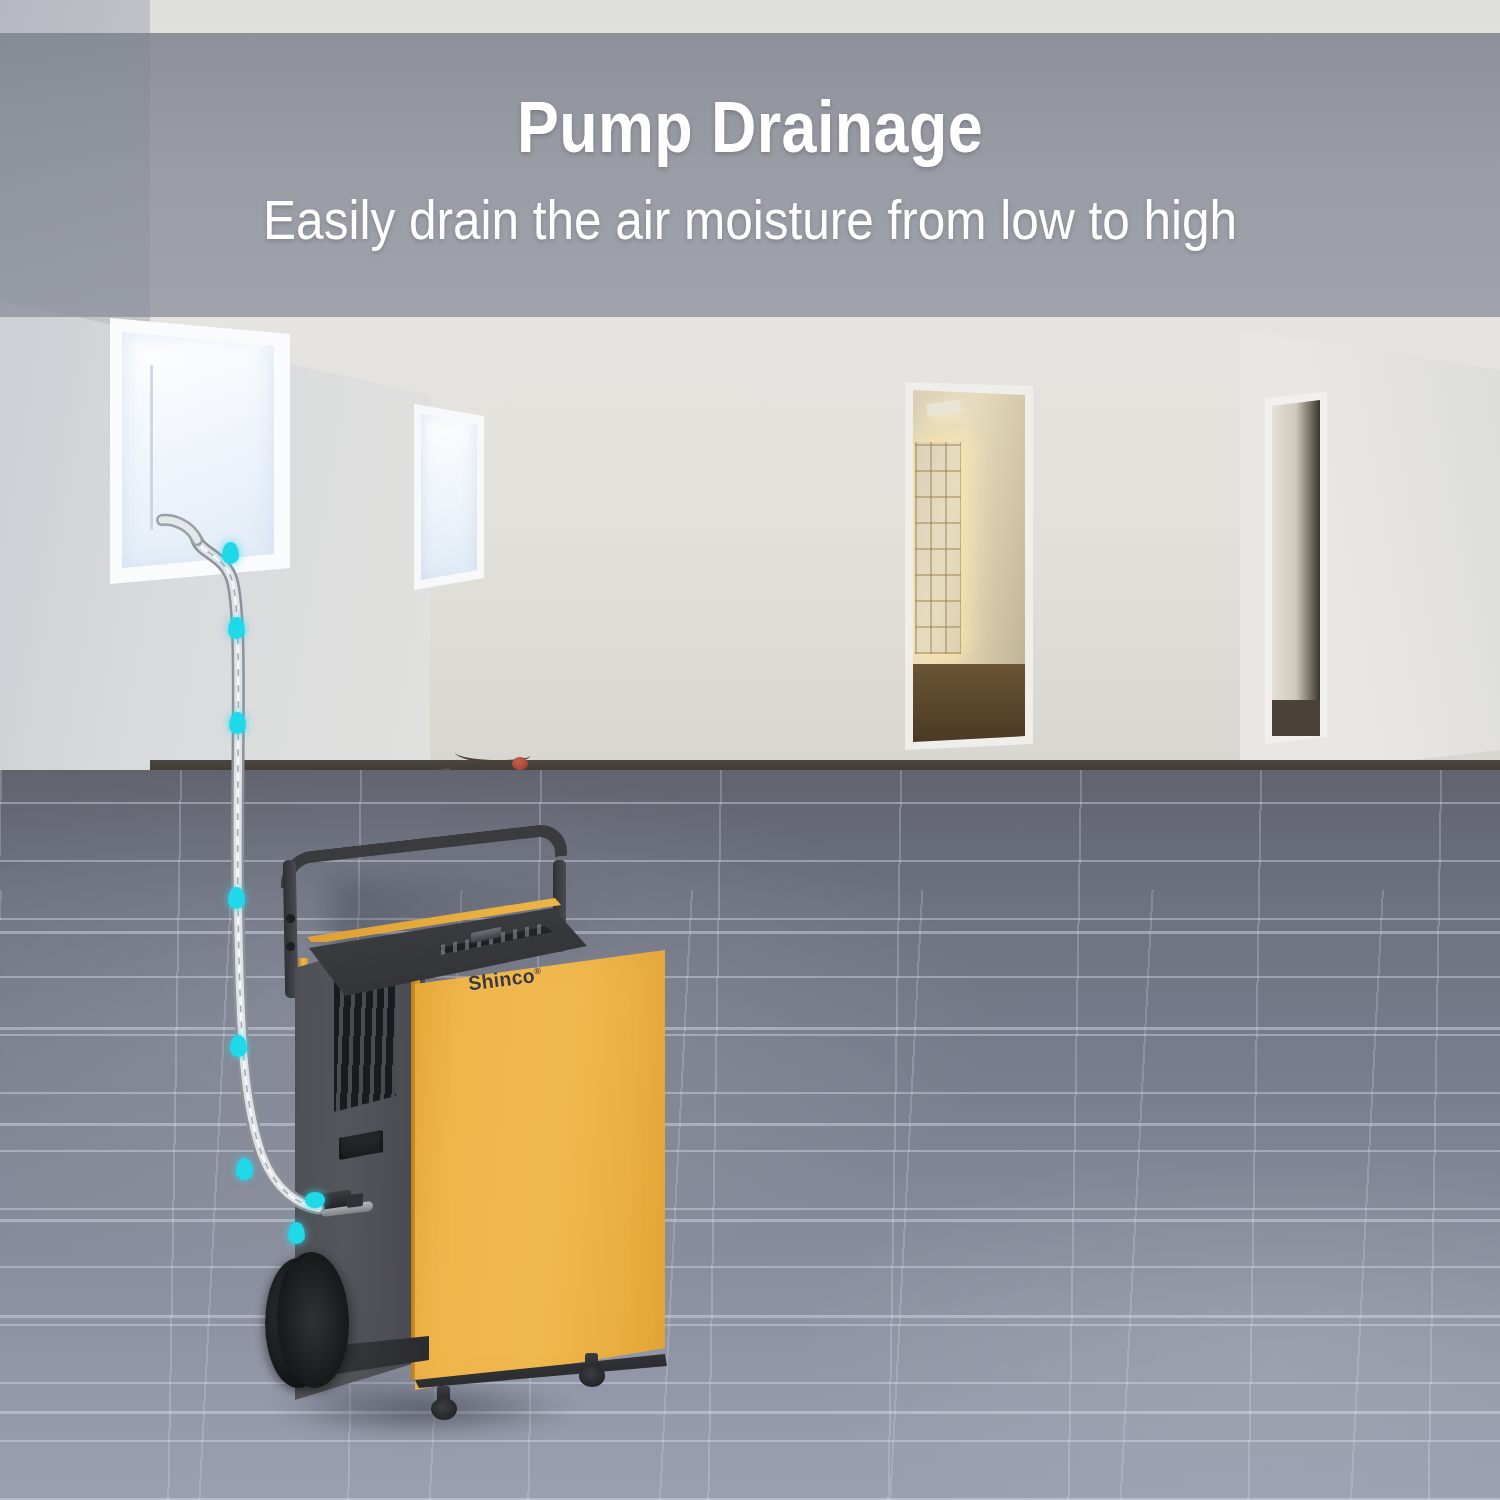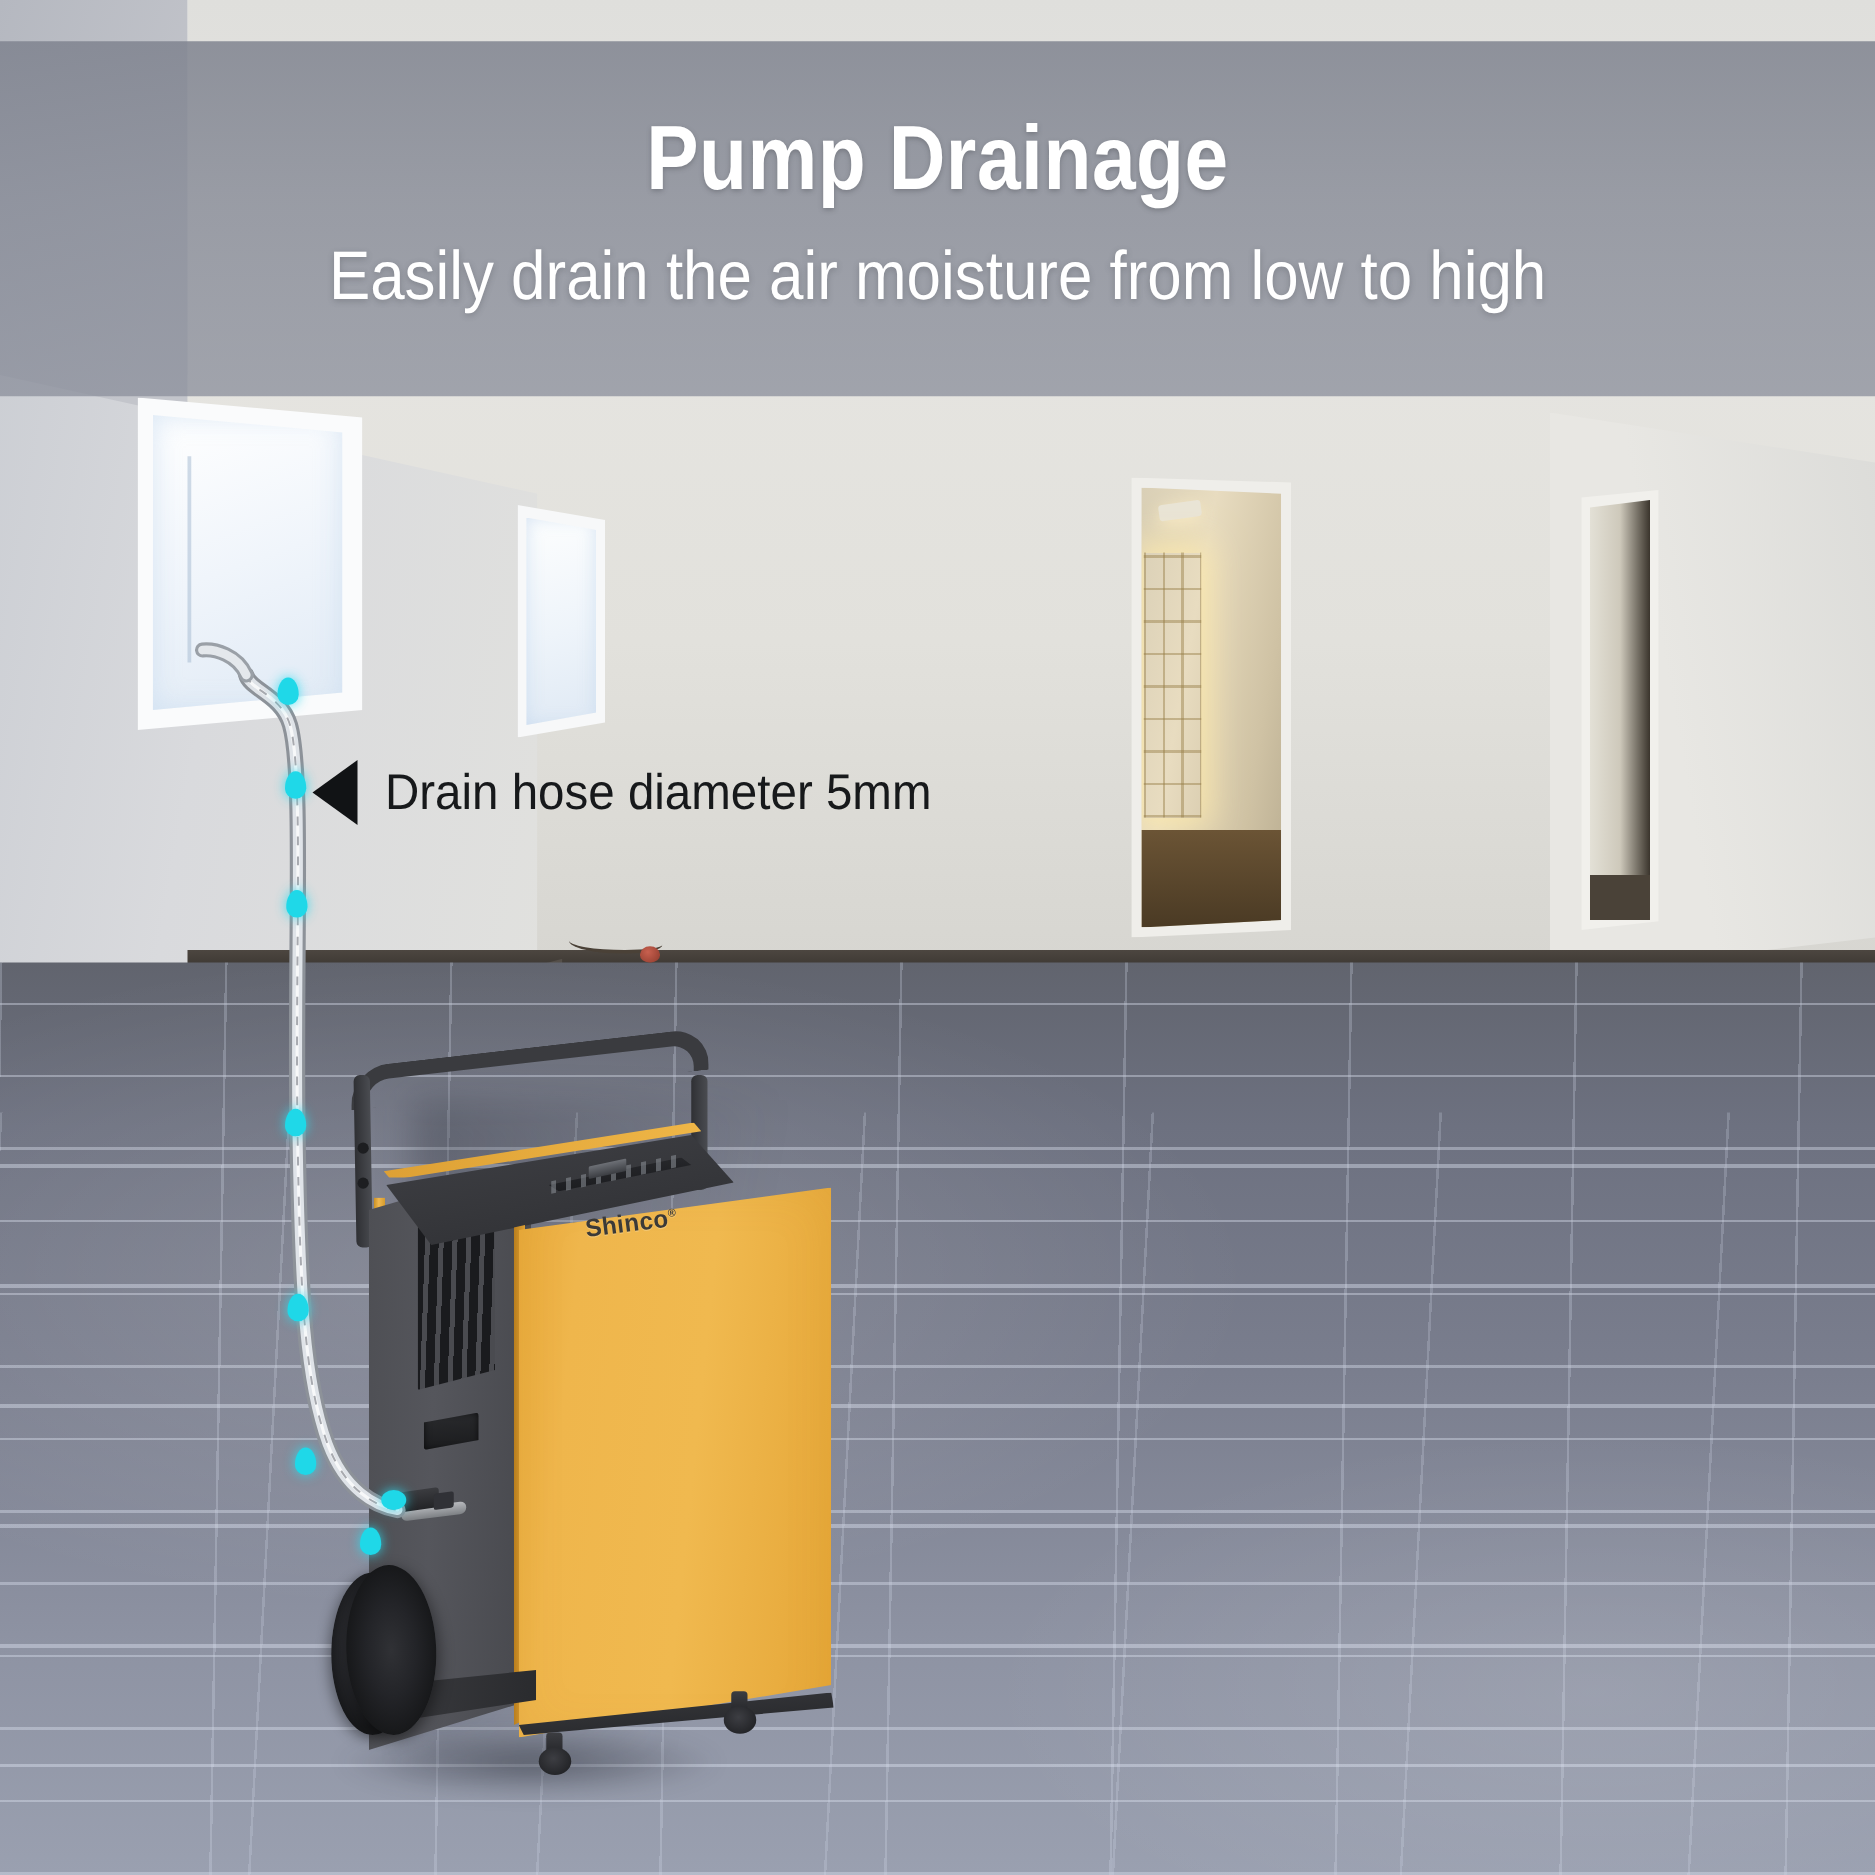--- a/index.html
+++ b/index.html
@@ -365,24 +365,20 @@
       <div class="caster-arm"></div>
       <div class="caster-wh"></div>
     </div>
     <div class="caster" style="left:324px; top:515px;">
       <div class="caster-arm"></div>
       <div class="caster-wh"></div>
     </div>
   </div>
 
   <div class="callouts">
-    <div class="callout">
-      <div class="tri"></div>
-      <div class="callout-text">Drain hose diameter 5mm</div>
-    </div>
   </div>
 
   <div class="banner">
     <div class="banner-title">Pump Drainage</div>
     <div class="banner-sub">Easily drain the air moisture from low to high</div>
   </div>
 
 </div>
 
 </body></html>

